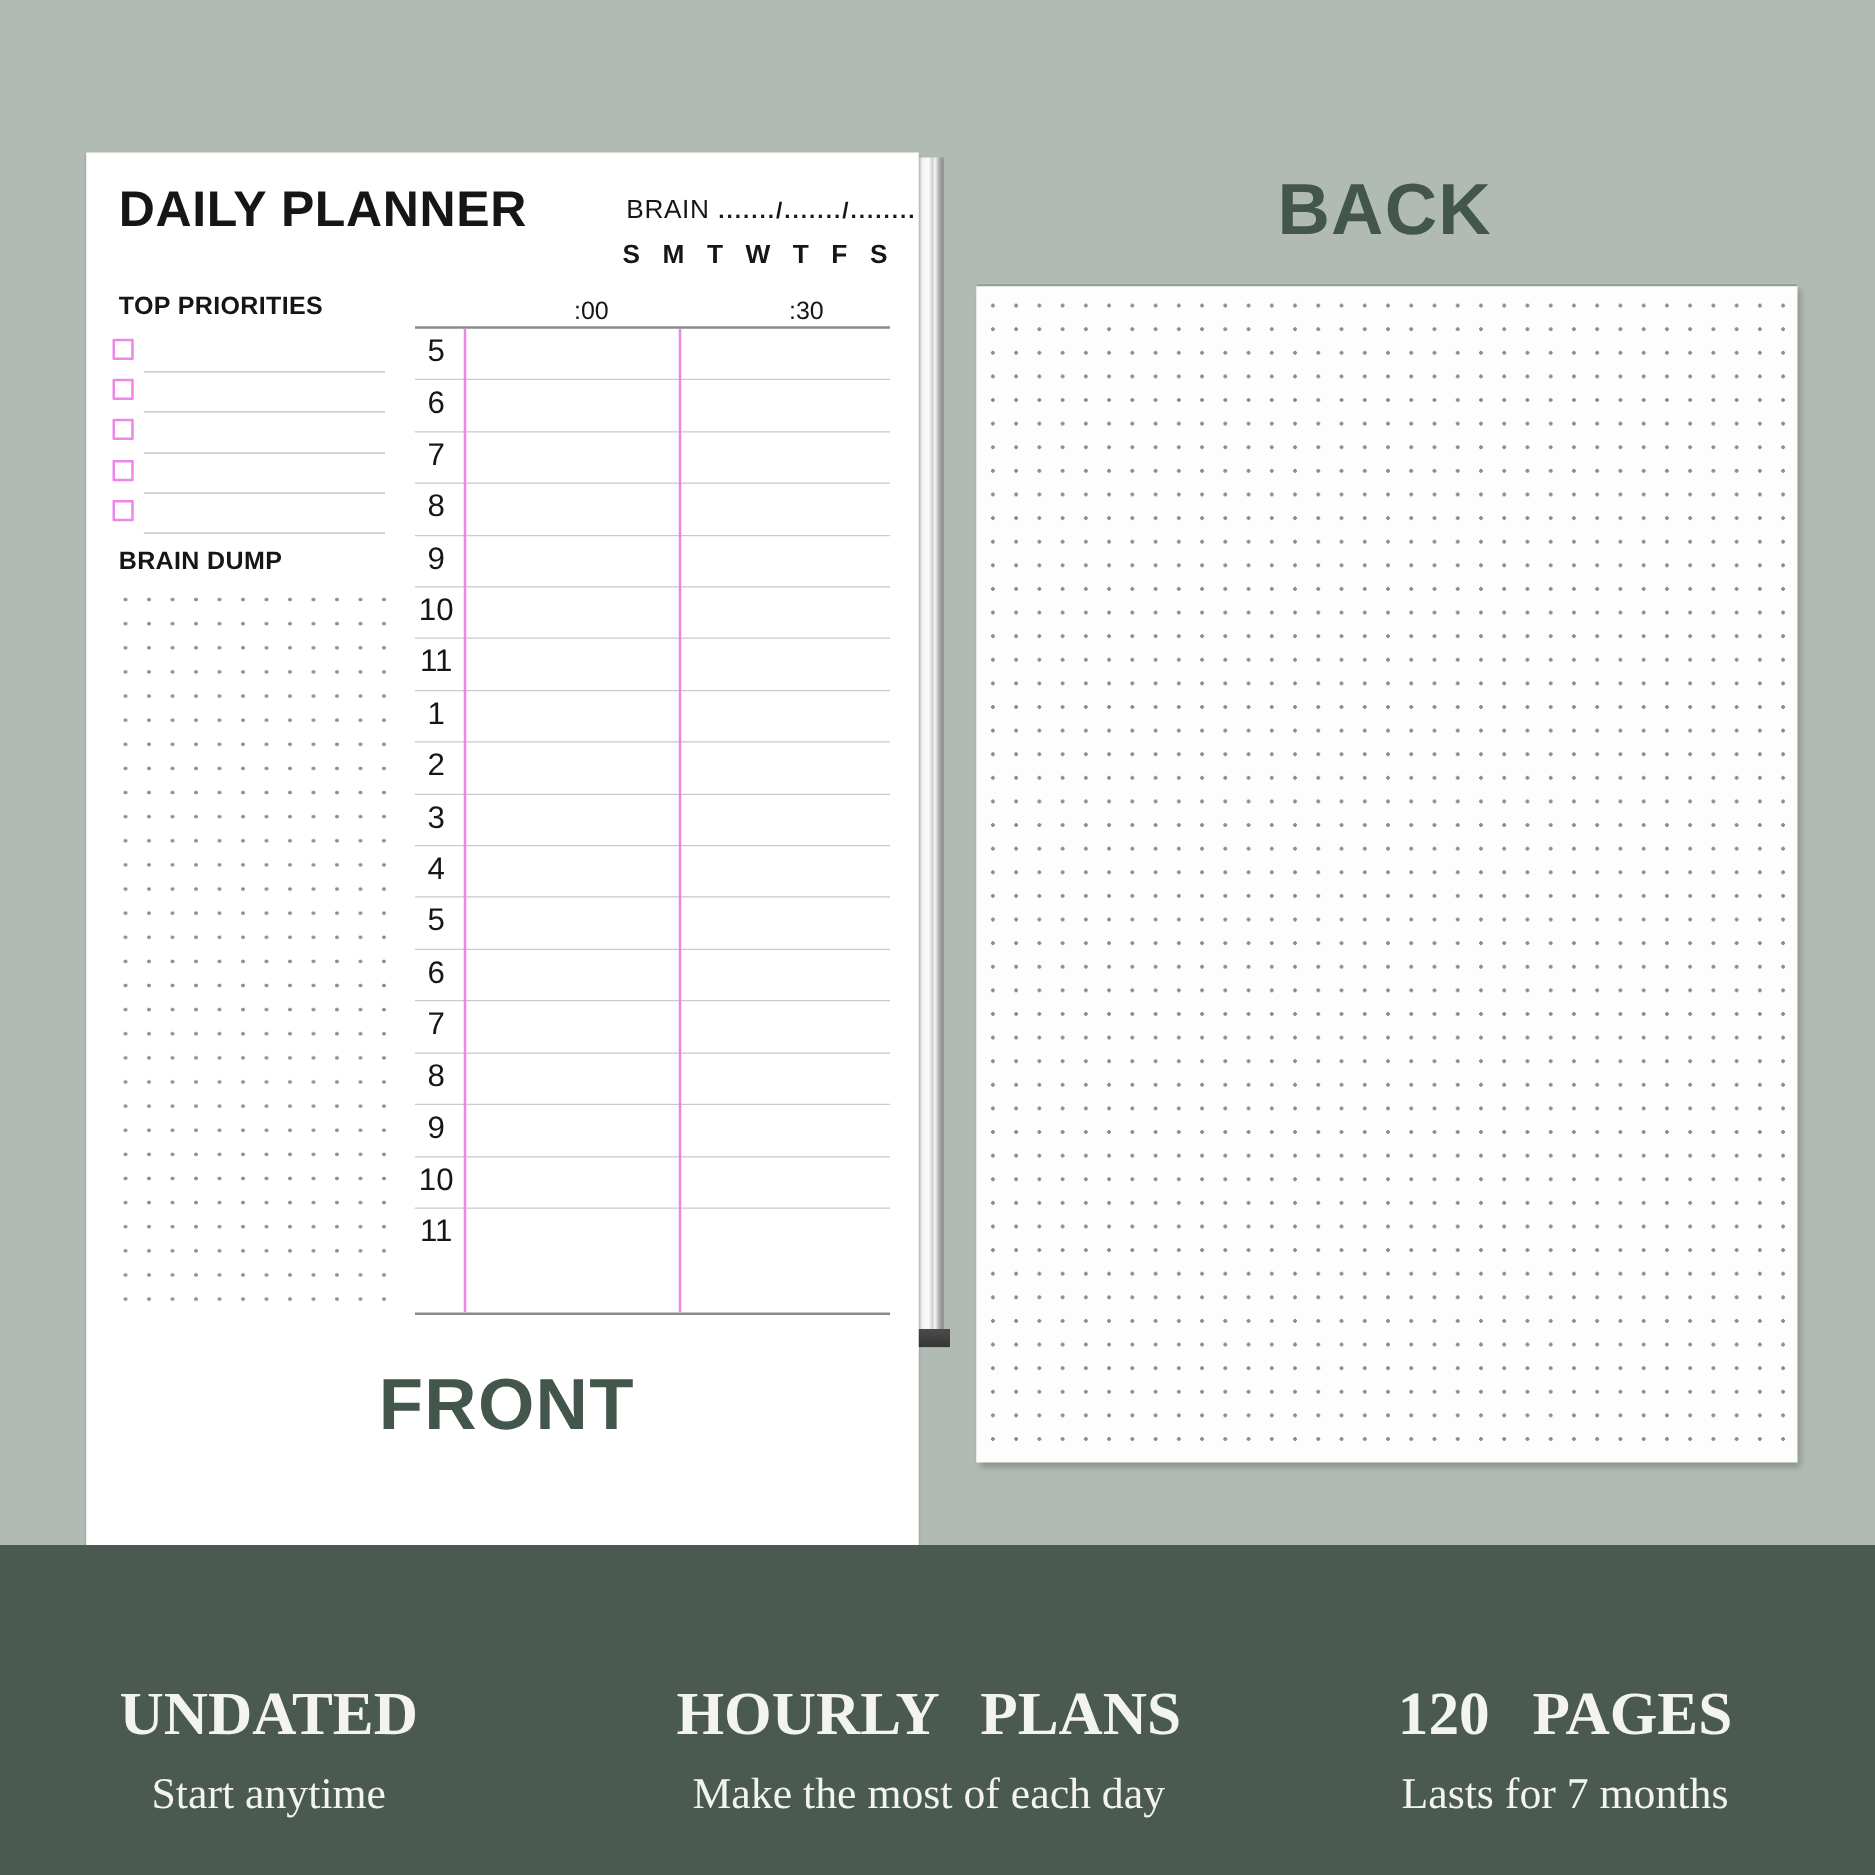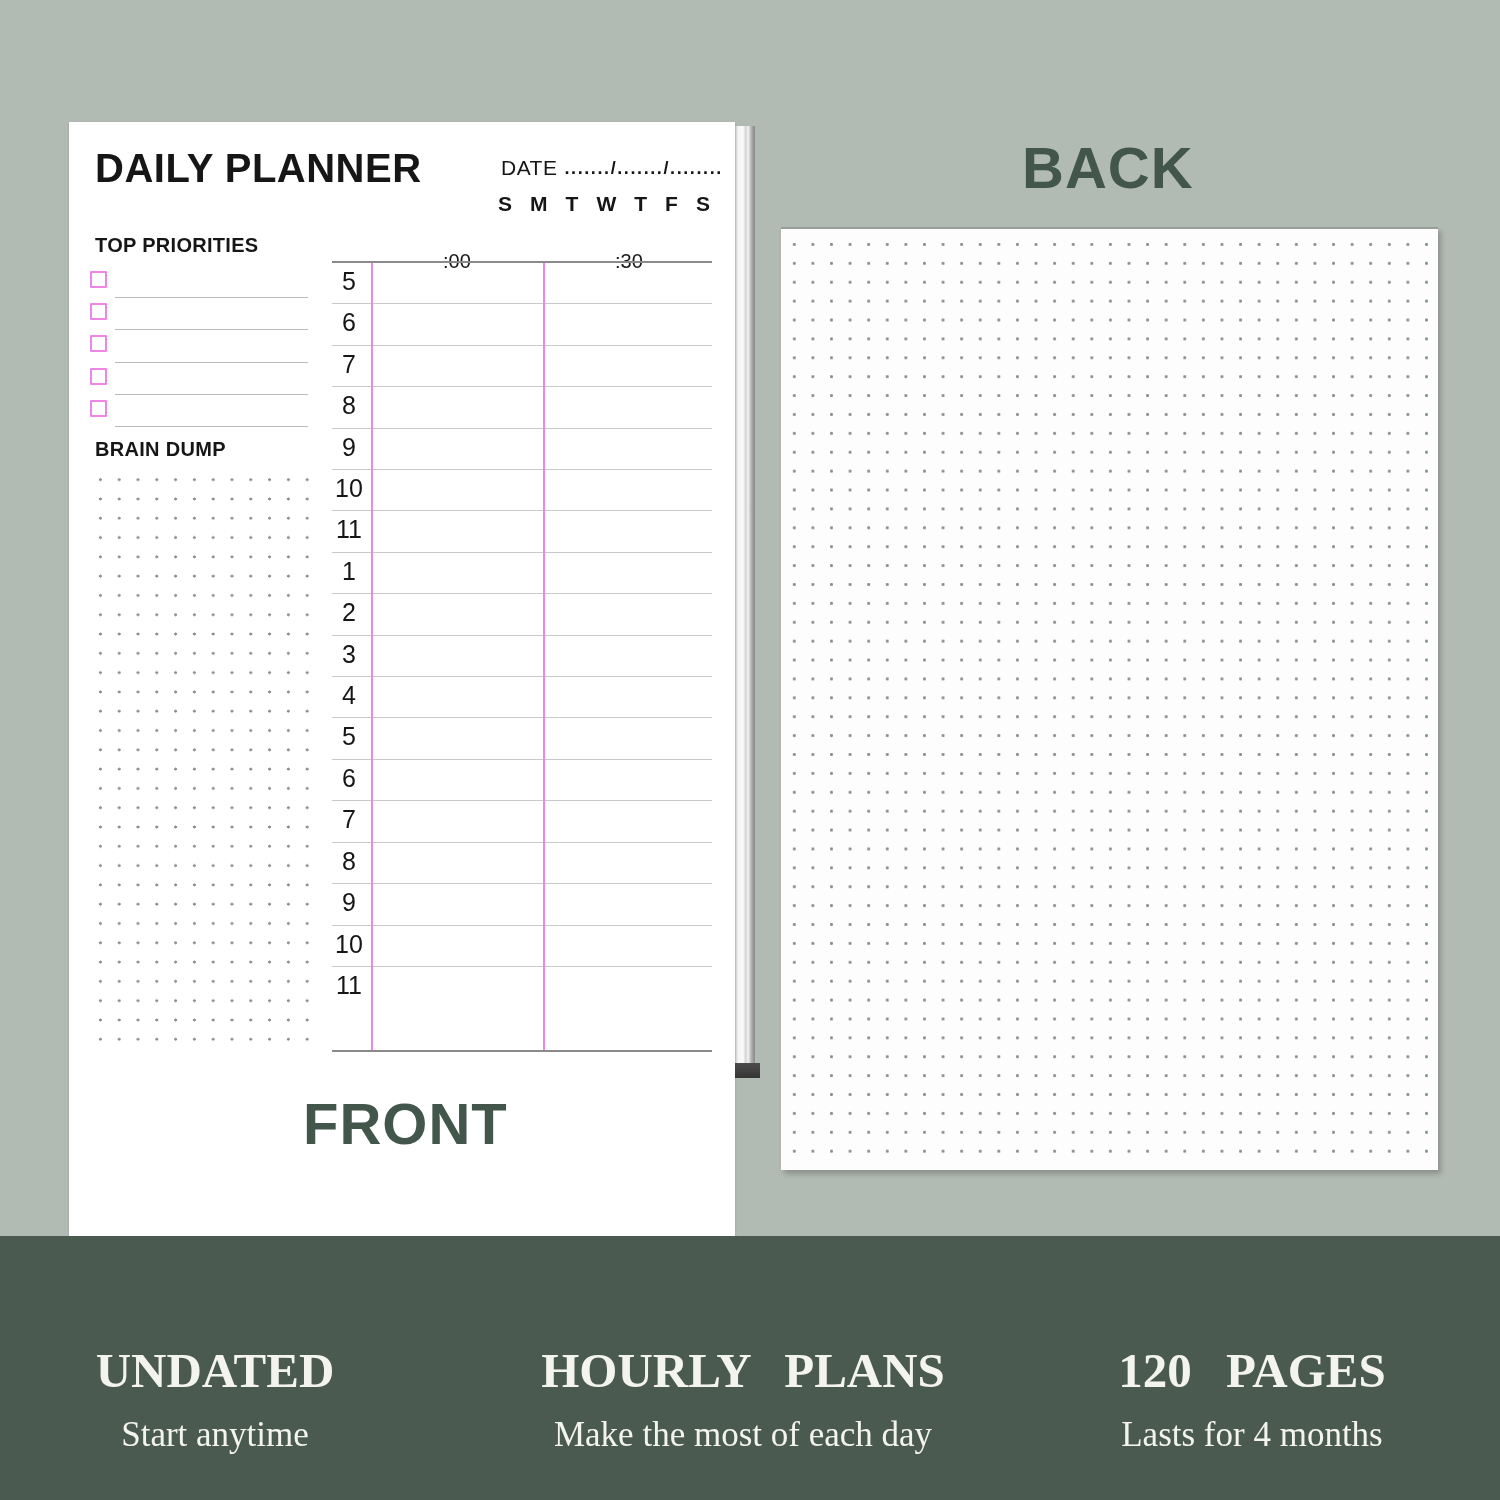--- a/index.html
+++ b/index.html
@@ -32,21 +32,21 @@
   .priorities{position:absolute;left:0;top:148px;width:250px;}
   .priority-row{position:relative;height:32.2px;}
   .priority-checkbox{position:absolute;left:21px;top:1px;width:17px;height:17px;border:2px solid var(--accent);border-radius:1px;background:transparent;}
   .priority-line{position:absolute;left:46px;bottom:4px;width:193px;height:1px;background:#bbbbbb;}
 
   .dotgrid{background-image:radial-gradient(circle,var(--dot) 1.25px,rgba(0,0,0,0) 1.7px);}
   .braindump-dots{position:absolute;left:22px;top:348px;width:226px;height:576px;background-size:18.8px 19.3px;}
 
   .schedule{position:absolute;left:263px;top:116px;width:380px;}
   .sched-header{position:relative;height:23px;font-size:20px;color:var(--ink);}
-  .sched-header span{position:absolute;width:44px;text-align:left;top:12px;}
+  .sched-header span{position:absolute;width:44px;text-align:right;top:0;}
   .hdr-00{left:111px;} .hdr-30{left:283px;}
   .sched-table{position:relative;margin-top:0;height:791px;border-top:2px solid var(--rule-dark);border-bottom:2px solid var(--rule-dark);}
   .sched-row{height:41.42px;border-bottom:1px solid var(--rule);}
   .sched-row:last-child{border-bottom:none;}
   .hour-label{display:block;width:34px;text-align:center;padding-top:4px;font-size:25px;font-weight:500;color:var(--ink);}
   .vline{position:absolute;top:0;bottom:0;width:1.5px;background:var(--accent);}
   .vline-1{left:39px;} .vline-2{left:211px;}
 
   
   .back-page{position:absolute;left:781px;top:227px;width:657px;height:943px;background:#fdfdfd;
@@ -67,21 +67,21 @@
 </style>
 </head>
 <body>
 
 <div class="stack-right"></div>
 <div class="stack-bottom"></div>
 <div class="front-page">
   <div class="page-title">DAILY PLANNER</div>
 
   <div class="date-row">
-    <span class="date-label">DATE</span>
+    <span class="date-label">BRAIN</span>
     <span class="date-dots">......./......./........</span>
   </div>
 
   <div class="days-row">
       <span>S</span>
       <span>M</span>
       <span>T</span>
       <span>W</span>
       <span>T</span>
       <span>F</span>
@@ -192,15 +192,15 @@
   <div class="feature feat-1">
     <div class="feature-title">UNDATED</div>
     <div class="feature-subtitle">Start anytime</div>
   </div>
   <div class="feature feat-2">
     <div class="feature-title">HOURLY PLANS</div>
     <div class="feature-subtitle">Make the most of each day</div>
   </div>
   <div class="feature feat-3">
     <div class="feature-title">120 PAGES</div>
-    <div class="feature-subtitle">Lasts for 4 months</div>
+    <div class="feature-subtitle">Lasts for 7 months</div>
   </div>
 </div>
 
 </body></html>

